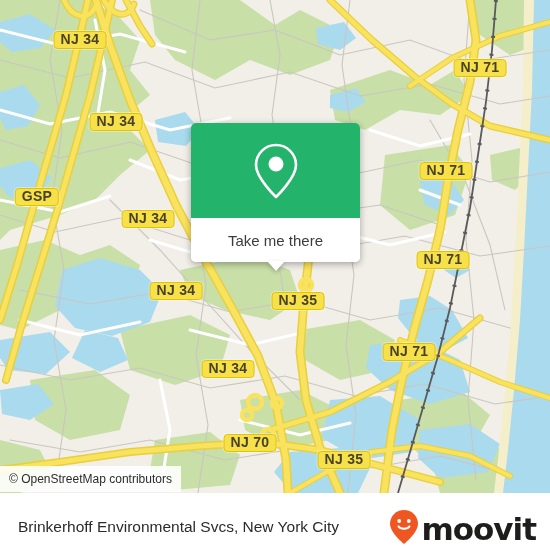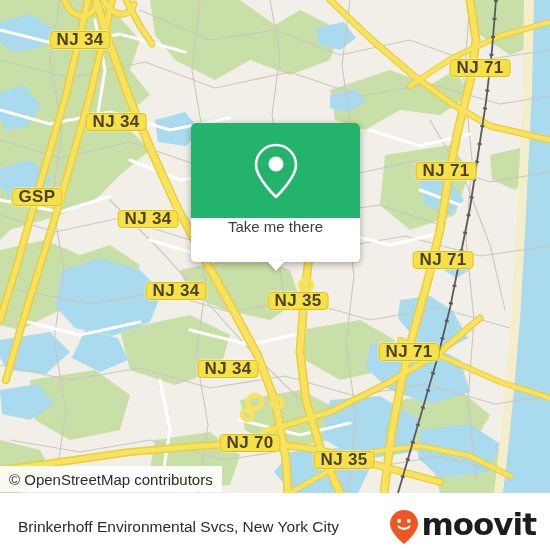--- a/index.html
+++ b/index.html
@@ -15,21 +15,21 @@
   .map svg{display:block;}
 
   
   .shield{
     position:absolute;
     transform:translate(-50%,-50%);
     background:#f7e14a;
     border:1.5px solid #e4c200;
     border-radius:4px;
     color:#4a4228;
-    font-size:17px;
+    font-size:14px;
     font-weight:bold;
     letter-spacing:.3px;
     padding:1px 6px 2px 6px;
     line-height:13px;
     white-space:nowrap;
     font-family:"Liberation Sans", sans-serif;
     box-shadow:0 0 0 1px rgba(255,255,255,.35);
   }
 
   
@@ -44,59 +44,59 @@
   .card-top{
     height:95px;
     background:#23b36a;
     border-radius:5px 5px 0 0;
     display:flex;align-items:center;justify-content:center;
   }
   .card-bottom{
     height:44px;
     border-radius:0 0 5px 5px;
     background:#fff;
-    display:flex;align-items:flex-start;justify-content:center;
+    display:flex;align-items:center;justify-content:center;
   }
   .card-label{
     font-size:15px;color:#3c3c3c;font-family:"Liberation Sans", sans-serif;
   }
   .card-tail{
     position:absolute;left:50%;bottom:-9px;margin-left:-9px;
     width:0;height:0;
     border-left:9px solid transparent;
     border-right:9px solid transparent;
     border-top:10px solid #ffffff;
     filter:drop-shadow(0 2px 2px rgba(0,0,0,.22));
   }
 
   
   .attrib{
     position:absolute;left:0;top:466px;height:26px;
     background:rgba(255,255,255,.88);
     display:flex;align-items:center;
     padding:0 9px 0 9px;
-    font-size:15px;color:#2c2c2c;
+    font-size:12px;color:#2c2c2c;
     font-family:"Liberation Sans", sans-serif;
     white-space:nowrap;
   }
 
   
   .footer{
     position:absolute;left:0;top:493px;width:550px;height:57px;
     background:#ffffff;overflow:hidden;
   }
   .footer-inner{
     position:relative;height:67px;display:flex;align-items:center;
     justify-content:space-between;padding:0 14px 0 18px;box-sizing:border-box;
   }
   .footer-title{
     font-size:15.5px;color:#2b2b2b;
     font-family:"Liberation Sans", sans-serif;white-space:nowrap;
   }
-  .brand{display:flex;align-items:flex-start;gap:2px;}
+  .brand{display:flex;align-items:flex-end;gap:2px;}
   .brand-word{
     font-size:31px;font-weight:bold;color:#1d1d1b;letter-spacing:-1px;
     font-family:"DejaVu Sans", sans-serif;line-height:31px;
   }
 </style>
 </head>
 <body>
 
 <div id="app">
 

